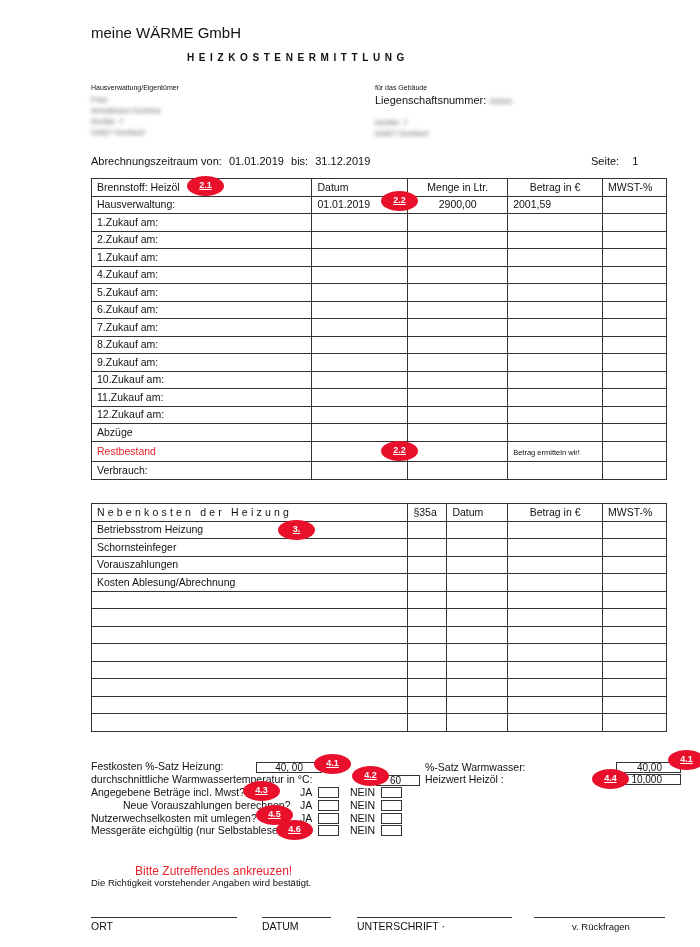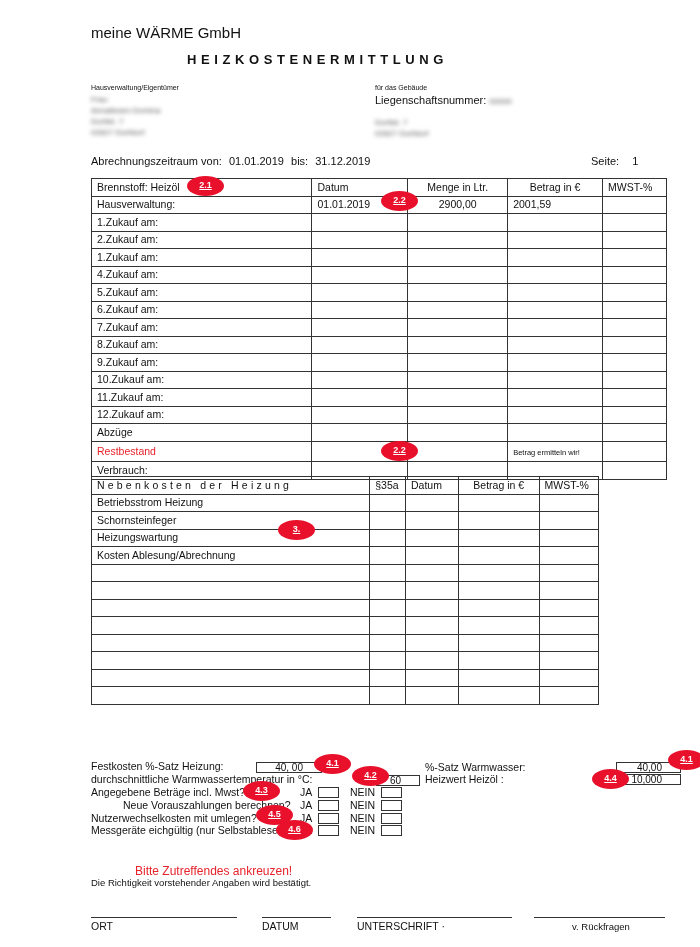--- a/index.html
+++ b/index.html
@@ -1,19 +1,19 @@
 <!DOCTYPE html>
 <html><head>
 <meta charset="utf-8">
 <style>
   html,body{margin:0;padding:0;background:#fff;}
   body{width:700px;height:947px;position:relative;overflow:hidden;font-family:"Liberation Sans",sans-serif;color:#111;}
   .abs{position:absolute;}
   .company{left:91px;top:24px;font-size:15px;}
-  .title{left:187px;top:52px;font-size:13px;font-weight:bold;letter-spacing:4.6px;}
+  .title{left:187px;top:52px;font-size:10px;font-weight:bold;letter-spacing:4.6px;}
   .small{font-size:7px;}
   .blur{filter:blur(2.2px);color:#555;font-size:8px;line-height:11px;}
   .norm{font-size:11px;}
   table.grid{position:absolute;border-collapse:collapse;font-size:10.5px;}
   table.grid td{border:1px solid #333;padding:0 0 0 5px;height:16.5px;line-height:15px;white-space:nowrap;overflow:visible;position:relative;vertical-align:middle;}
   .red{color:#e8222b;}
   .badge{position:absolute;width:37px;height:20px;border-radius:50%;background:#e8102a;color:#fff;font-size:9px;font-weight:bold;text-align:center;line-height:19px;text-decoration:underline;z-index:5;}
   .center{text-align:center;padding-left:0 !important;}
   .spaced{letter-spacing:3.2px;}
   .box{position:absolute;border:1px solid #333;height:9px;font-size:10px;line-height:9px;text-align:right;padding-right:18px;box-sizing:content-box;}
@@ -180,21 +180,21 @@
   <tr>
         <td>Verbrauch:</td>
         <td></td>
         <td></td>
         <td></td>
         <td></td>
       </tr>
 </tbody>
   </table>
 
-<table class="grid" style="left:91px;top:476px;width:508px;">
+<table class="grid" style="left:91px;top:503px;width:576px;">
   <colgroup>
       <col style="width:317px">
       <col style="width:39px">
       <col style="width:61px">
       <col style="width:95px">
       <col style="width:64px">
     </colgroup>
   <tbody>
       <tr>
     <td class="spaced">Nebenkosten der Heizung</td>
@@ -211,21 +211,21 @@
         <td></td>
       </tr>
   <tr>
         <td>Schornsteinfeger</td>
         <td></td>
         <td></td>
         <td></td>
         <td></td>
       </tr>
   <tr>
-        <td>Heizungswartung</td>
+        <td>Vorauszahlungen</td>
         <td></td>
         <td></td>
         <td></td>
         <td></td>
       </tr>
   <tr>
         <td>Kosten Ablesung/Abrechnung</td>
         <td></td>
         <td></td>
         <td></td>

